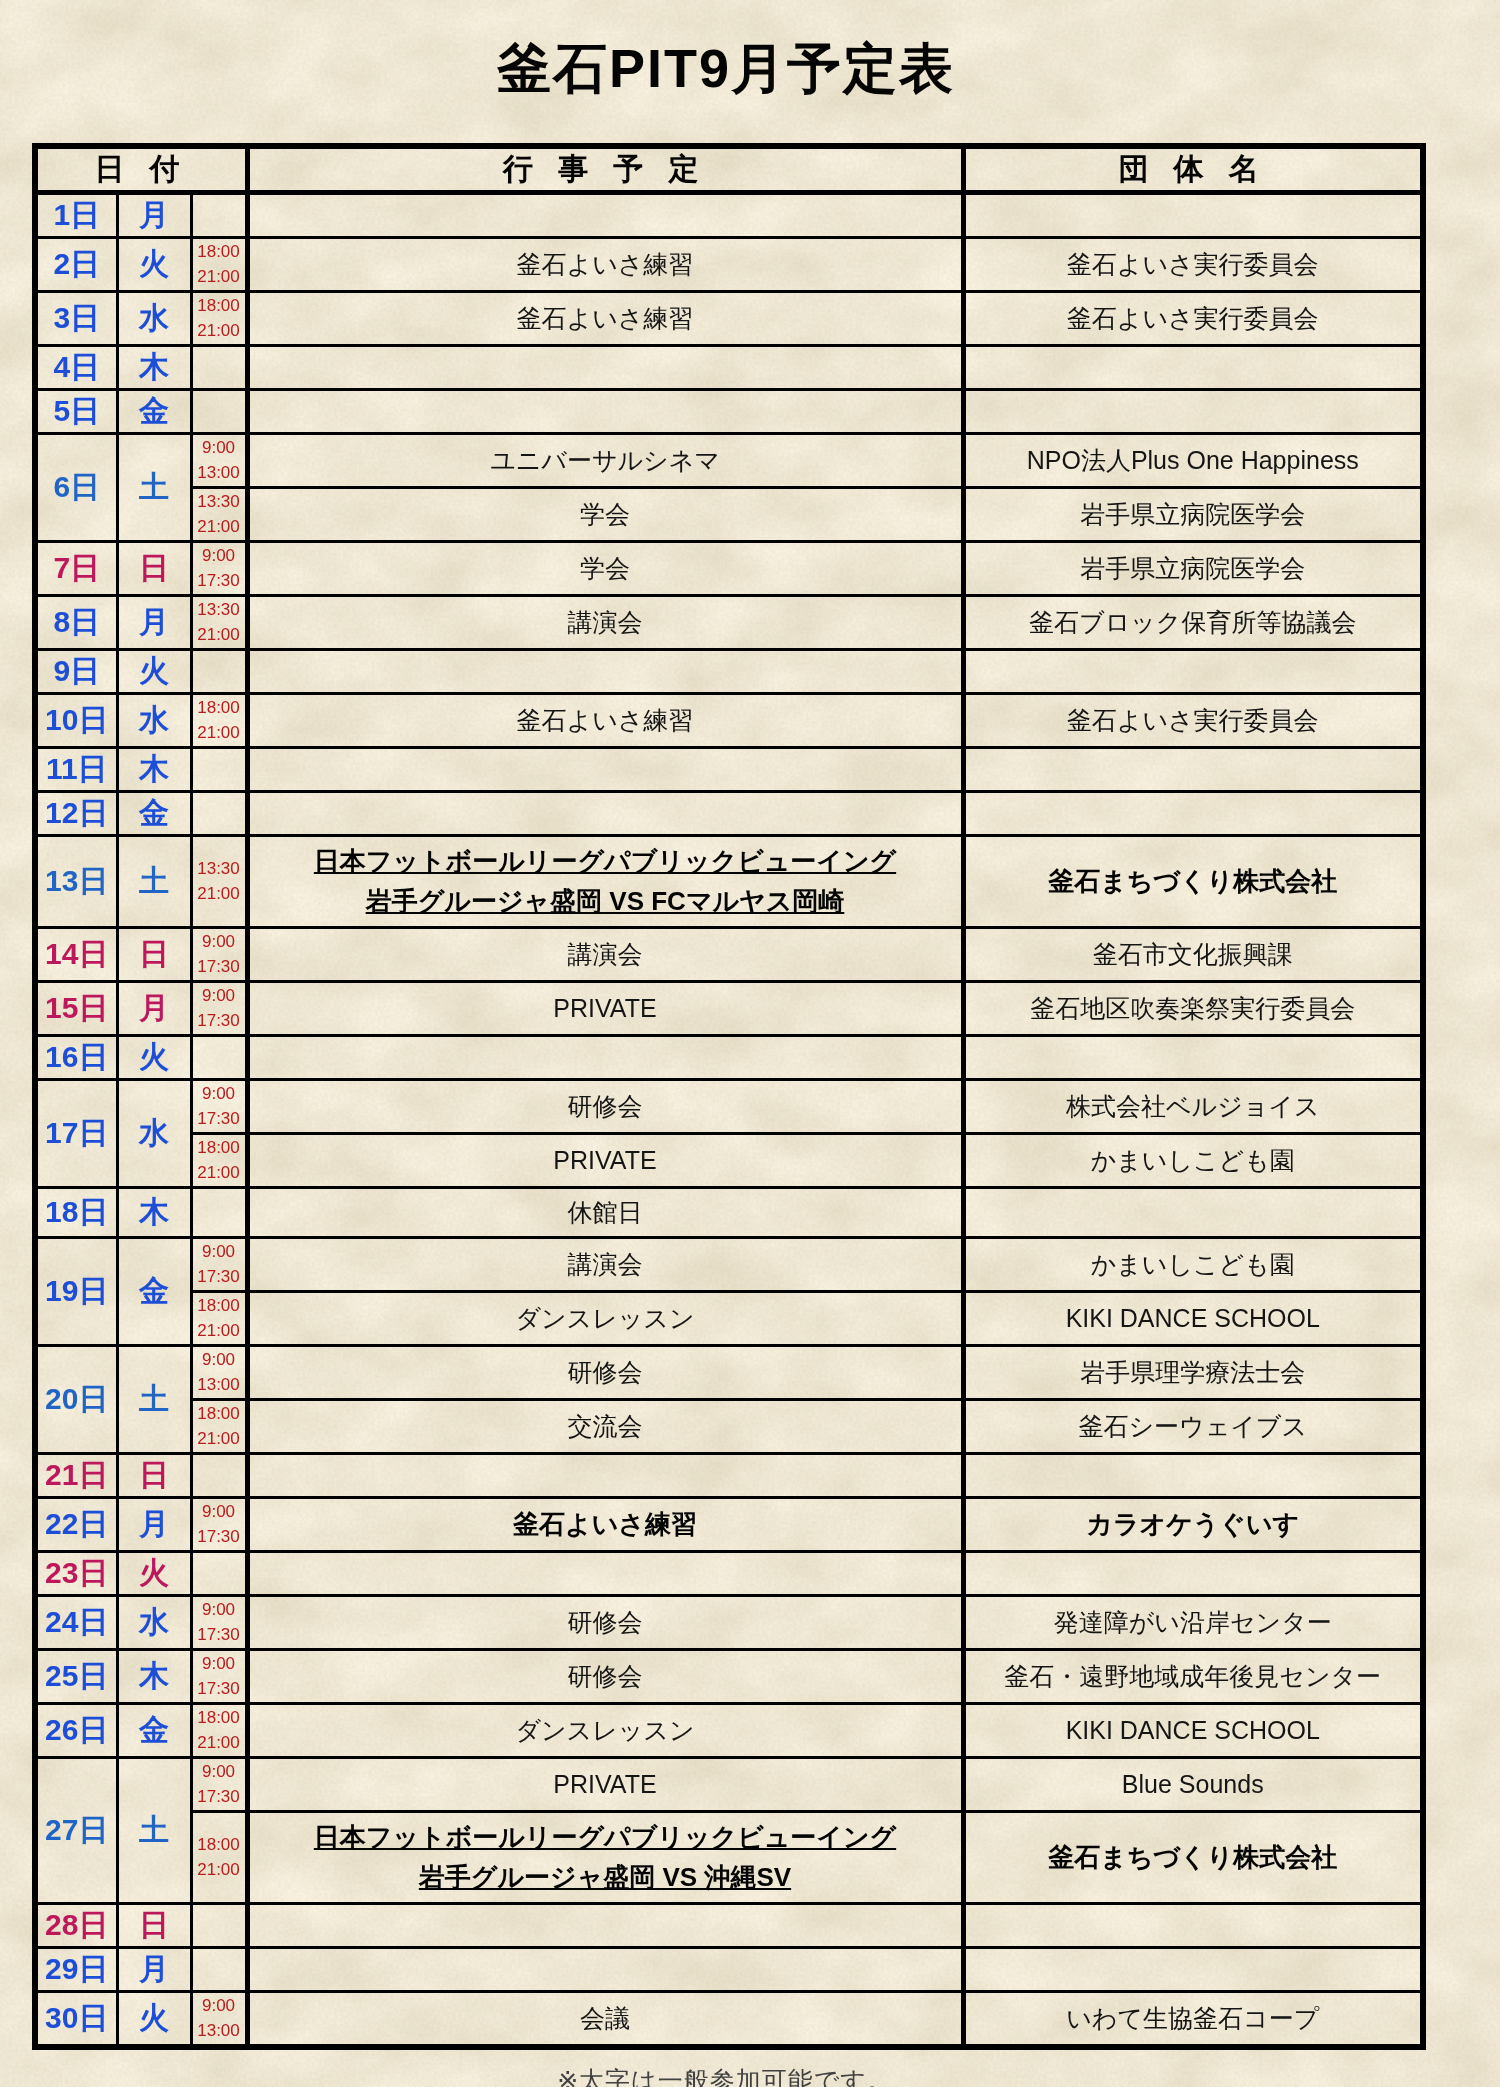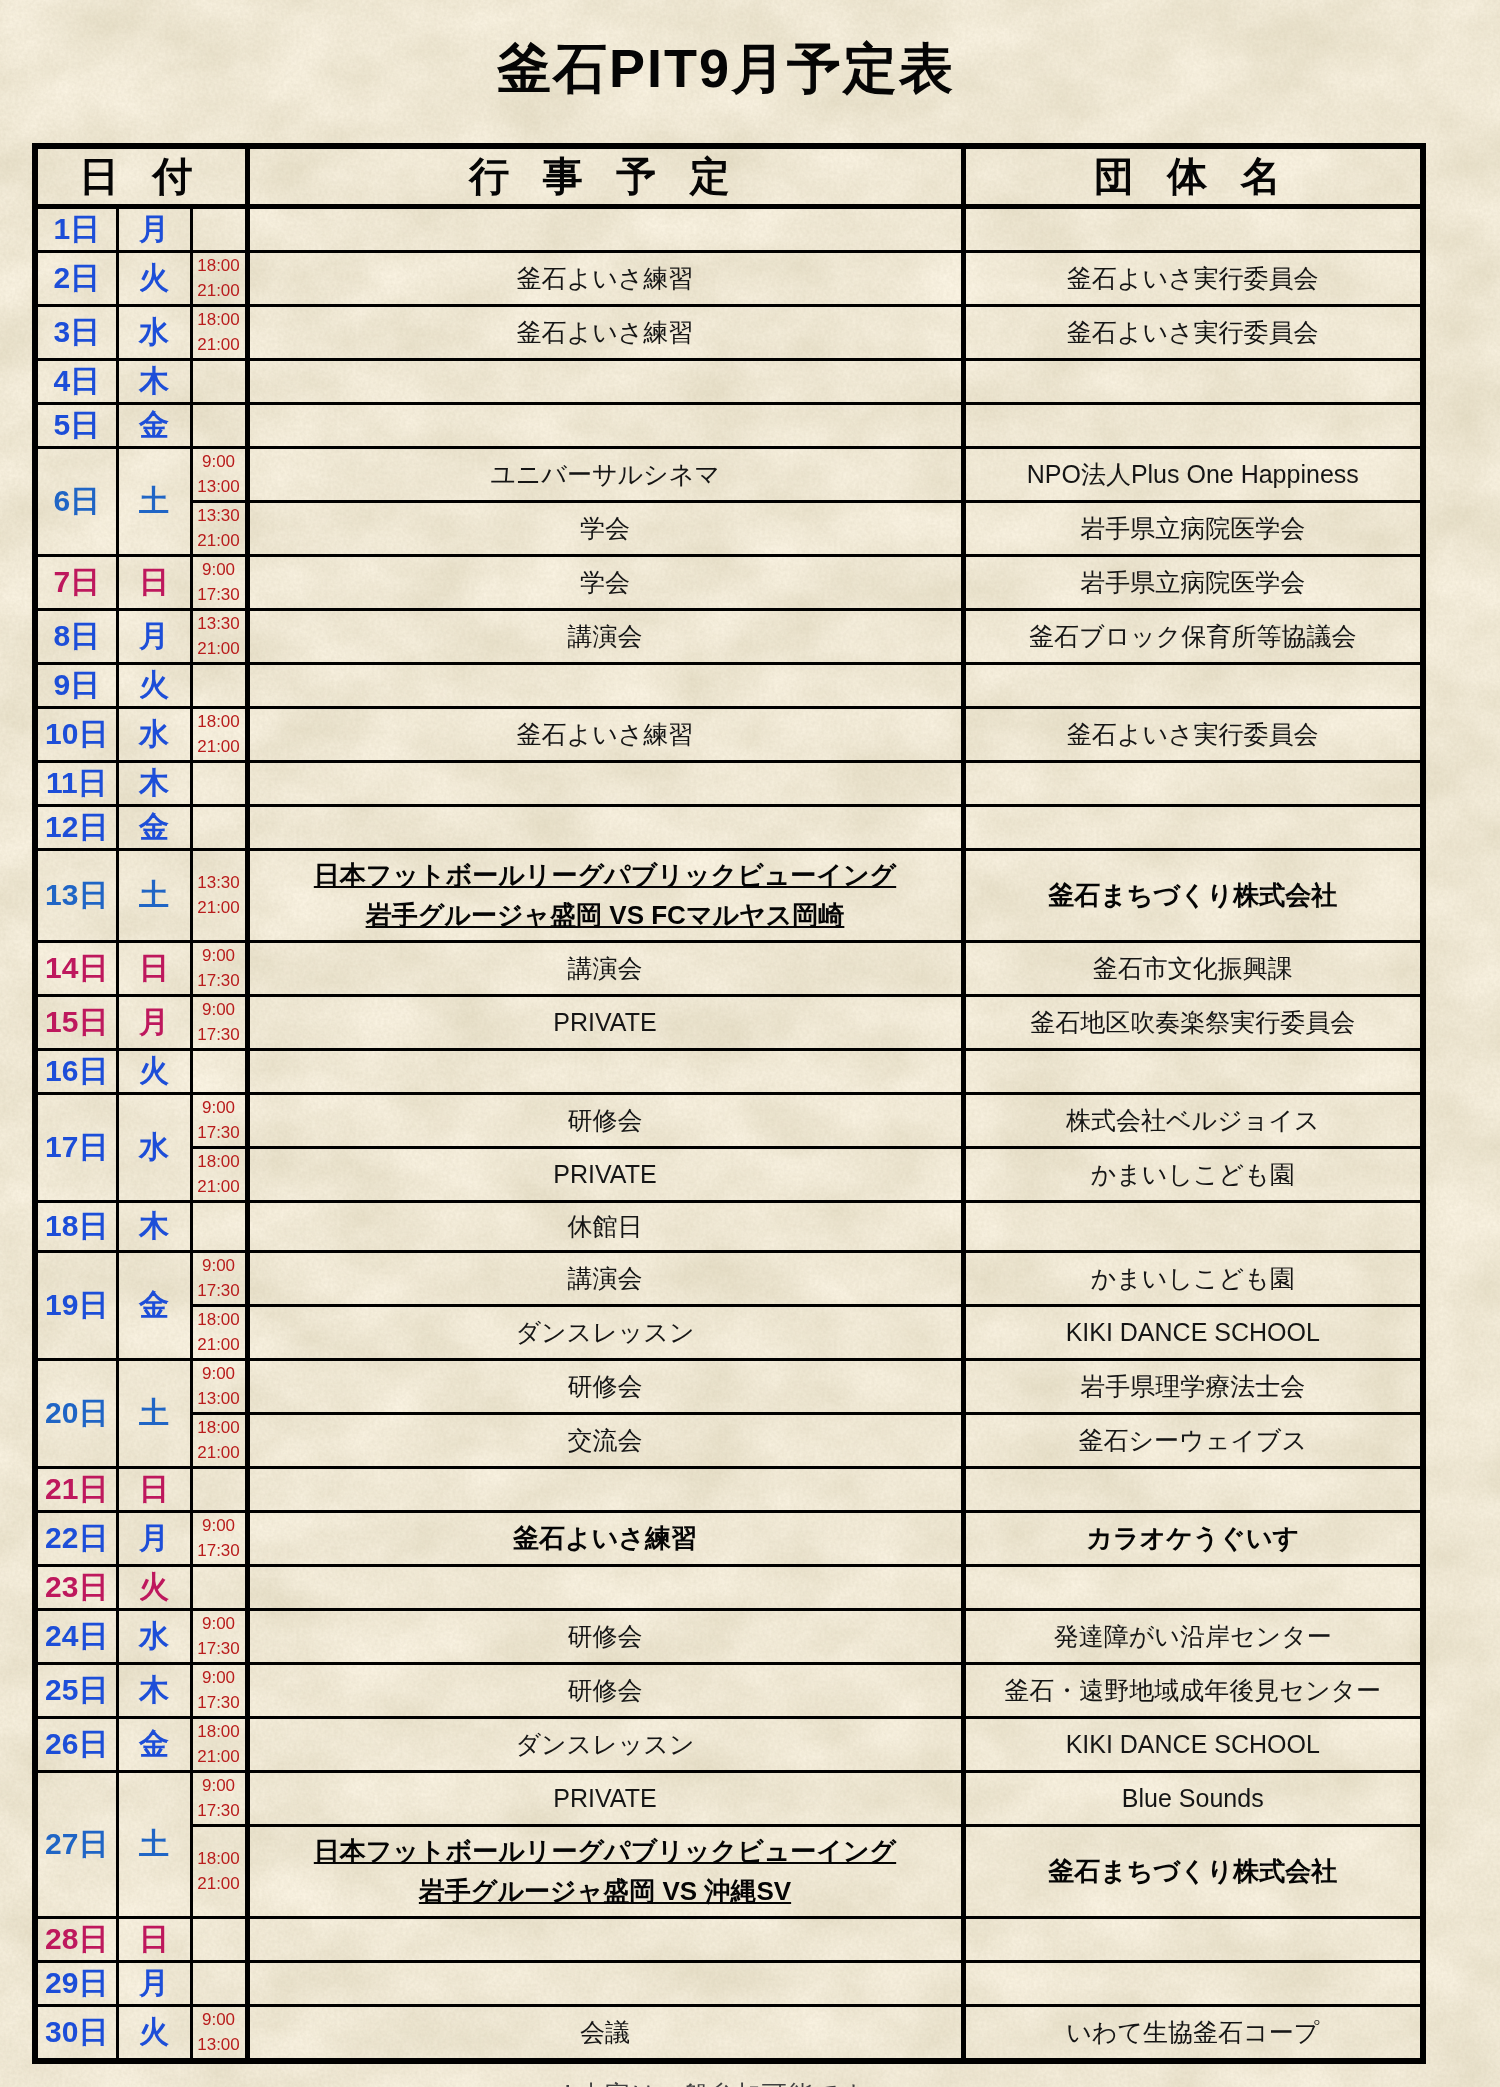--- a/index.html
+++ b/index.html
@@ -20,21 +20,21 @@
     border:6px solid #000;
   }
   col.c-date{width:82px;}
   col.c-dow{width:74px;}
   col.c-time{width:56px;}
   col.c-event{width:716px;}
   col.c-org{width:460px;}
   th,td{border:3px solid #000;text-align:center;vertical-align:middle;overflow:hidden;padding:0;}
   thead th{
     border-bottom:5px solid #000;height:40px;
-    font-size:40px;font-weight:bold;letter-spacing:0.28em;color:#050505;
+    font-size:30px;font-weight:bold;letter-spacing:0.28em;color:#050505;
   }
   th.hsep,td.sep{border-right:5px solid #000;}
   td.date,td.dow{font-size:30px;font-weight:bold;}
   td.time{font-size:17px;line-height:1.5;color:#b91c1c;font-weight:normal;}
   td.event,td.org{font-size:25px;font-weight:normal;color:#151515;}
   td.bold{font-weight:bold;font-size:26px;color:#050505;}
   tr.h44{height:44px;}
   tr.h50{height:50px;}
   tr.h92{height:92px;}
   .c-black{color:#1d4ed8;}

